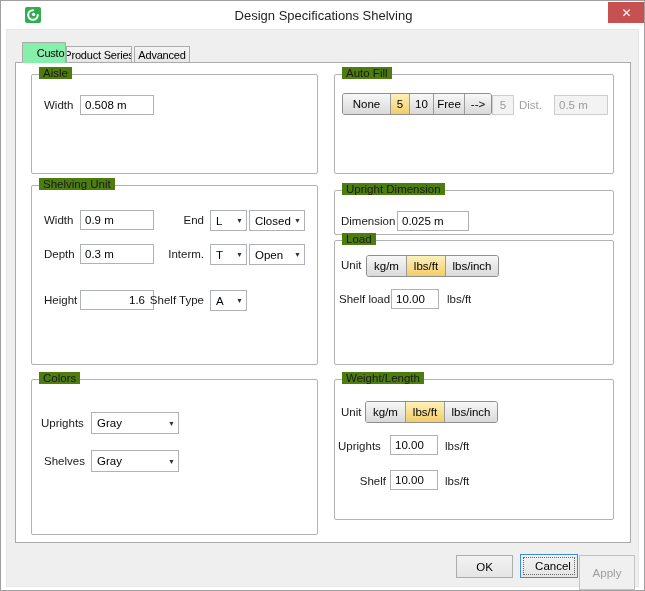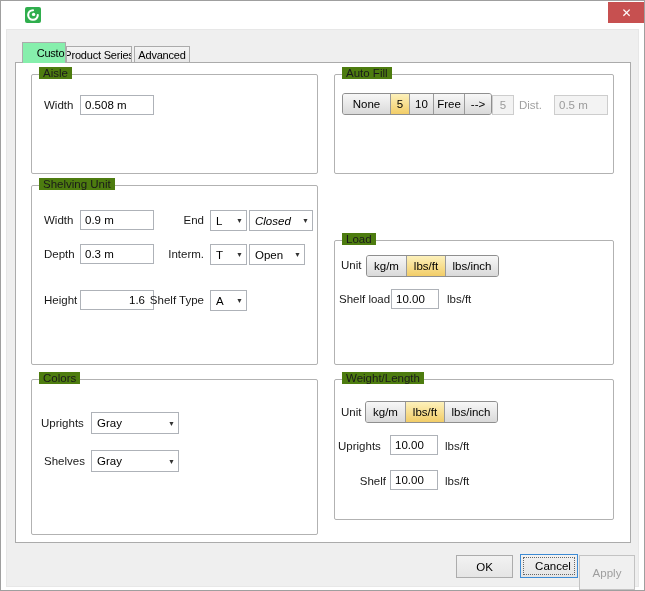--- a/index.html
+++ b/index.html
@@ -76,20 +76,21 @@
 
 <div id="window">
 
   <span class="appicon">
     <svg width="16" height="16" viewBox="0 0 16 16">
       <rect width="16" height="16" rx="2" fill="#2fae4d"></rect>
       <path d="M8 3.2 a4.8 4.8 0 1 0 4.8 4.8" stroke="#fff" stroke-width="2.1" fill="none" stroke-linecap="round"></path>
       <circle cx="8.6" cy="7.4" r="1.7" fill="#fff"></circle>
     </svg>
   </span>
+  <div class="title">Design Specifications Shelving</div>
   <div class="closebtn">✕</div>
 
   <div class="client"></div>
 
   <div class="tab tab-custom active">Custom</div>
   <div class="tab tab-ps">Product Series</div>
   <div class="tab tab-adv">Advanced</div>
 
   <div class="page">
 
@@ -116,21 +117,21 @@
     <div class="grp g-shelv">
       <span class="legend">Shelving Unit</span>
 
       <span class="lbl" style="left:12px; top:28px;">Width</span>
       <input class="tf" style="left: 48px; top: 24px; width: 74px;" value="0.9 m">
       <span class="lbl right" style="left:132px; top:28px; width:40px;">End</span>
       <div class="combo" style="left:178px; top:24px; width:37px;">
         <span class="txt">L</span>
         <span class="arr">▼</span>
       </div>
-      <div class="combo" style="left:217px; top:24px; width:64px;font-style:italic;">
+      <div class="combo" style="left:217px; top:24px; width:56px;">
         <span class="txt">Closed</span>
         <span class="arr">▼</span>
       </div>
 
       <span class="lbl" style="left:12px; top:62px;">Depth</span>
       <input class="tf" style="left: 48px; top: 58px; width: 74px;" value="0.3 m">
       <span class="lbl right" style="left:132px; top:62px; width:40px;">Interm.</span>
       <div class="combo" style="left:178px; top:58px; width:37px;">
         <span class="txt">T</span>
         <span class="arr">▼</span>
@@ -142,20 +143,25 @@
 
       <span class="lbl" style="left:12px; top:108px;">Height</span>
       <input class="tf" style="left: 48px; top: 104px; width: 74px; padding-left: 48px;" value="1.6 m">
       <span class="lbl right" style="left:112px; top:108px; width:60px;">Shelf Type</span>
       <div class="combo" style="left:178px; top:104px; width:37px;">
         <span class="txt">A</span>
         <span class="arr">▼</span>
       </div>
     </div>
 
+    <div class="grp g-updim">
+      <span class="legend">Upright Dimension</span>
+      <span class="lbl" style="left:6px; top:24px;">Dimension</span>
+      <input class="tf" style="left: 62px; top: 20px; width: 72px;" value="0.025 m">
+    </div>
 
     <div class="grp g-load">
       <span class="legend">Load</span>
       <span class="lbl" style="left:6px; top:18px;">Unit</span>
       <div class="segctl" style="left:31px; top:14px;">
         <div class="seg" style="width:40px;">kg/m</div>
         <div class="seg sel" style="width:39px;">lbs/ft</div>
         <div class="seg" style="width:52px;">lbs/inch</div>
       </div>
       <span class="lbl" style="left:4px; top:52px;">Shelf load</span>

